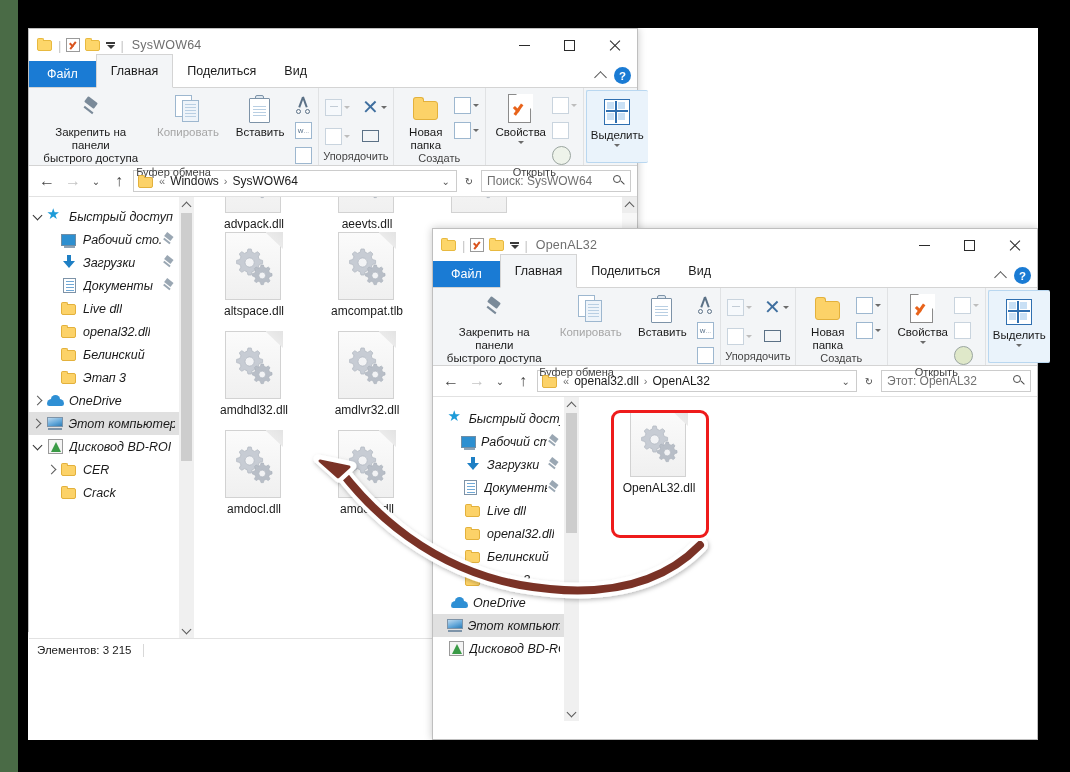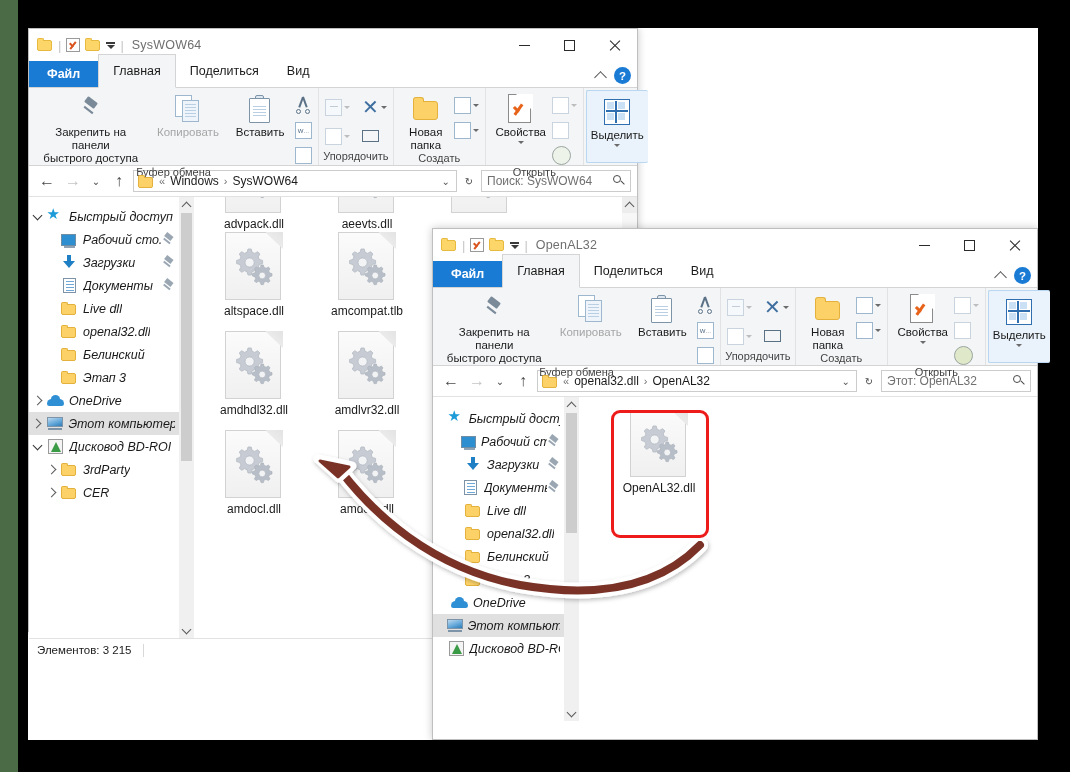--- a/index.html
+++ b/index.html
@@ -28,21 +28,21 @@
   .win-ctrl{width:45px;height:32px;display:flex;align-items:center;justify-content:center;color:#2b2b2b;font-size:13px;}
   .glyph-min{width:11px;height:1px;background:#2b2b2b;}
   .glyph-max{width:11px;height:11px;border:1px solid #2b2b2b;box-sizing:border-box;}
   .glyph-cls{position:relative;width:13px;height:13px;}
   .glyph-cls:before,.glyph-cls:after{content:"";position:absolute;left:0;top:6px;width:14px;height:1px;background:#2b2b2b;}
   .glyph-cls:before{transform:rotate(45deg);}
   .glyph-cls:after{transform:rotate(-45deg);}
 
   .tabstrip{height:26px;background:#fff;display:flex;align-items:flex-end;position:relative;border-bottom:1px solid #d4d4d4;}
   .tab{height:26px;display:flex;align-items:center;padding:16px 14px;font-size:12.5px;color:#1a1a1a;box-sizing:border-box;}
-  .tab.file{background:#1a7bd4;color:#fff;padding:0 18px;font-weight:bold;}
+  .tab.file{background:#1a7bd4;color:#fff;padding:0 18px;}
   .tab.active{background:#f3f5f7;border:1px solid #d4d4d4;border-bottom:1px solid #f3f5f7;margin-bottom:-1px;}
   .tab-right{position:absolute;right:6px;bottom:3px;display:flex;align-items:center;gap:9px;}
   .chev-up{width:8px;height:8px;border-left:1.4px solid #555;border-top:1.4px solid #555;transform:rotate(45deg);margin-top:4px;}
   .help-ico{width:17px;height:17px;border-radius:50%;background:#1a7bd4;color:#fff;font-size:11.5px;font-weight:bold;
             display:flex;align-items:center;justify-content:center;}
 
   .ribbon{background:#f3f5f7;border-bottom:1px solid #d4d4d4;display:flex;position:relative;height:77px;}
   .rgroup{display:flex;flex-direction:column;justify-content:space-between;border-right:1px solid #e0e2e4;box-sizing:border-box;padding-top:4px;}
   .rgroup:last-child{border-right:none;}
   .rgroup-body{display:flex;align-items:flex-start;justify-content:center;flex:1;gap:2px;padding:0 6px;}
@@ -500,31 +500,29 @@
               <span class="nlabel">Дисковод BD-ROI</span>
             </div>
             <div class="navitem">
               <span style="width:14px;flex:0 0 14px;"></span>
               <span class="exp">
                 <span class="c-r"></span>
               </span>
               <span class="nico">
                 <span class="i-folder"></span>
               </span>
-              <span class="nlabel">3rdParty</span>
-            </div>
-            <div class="navitem">
-              <span style="width:14px;flex:0 0 14px;"></span>
-              <span class="exp">
-                <span class="c-r"></span>
-              </span>
+              <span class="nlabel">CER</span>
+            </div>
+            <div class="navitem">
+              <span style="width:14px;flex:0 0 14px;"></span>
+              <span class="exp"></span>
               <span class="nico">
                 <span class="i-folder"></span>
               </span>
-              <span class="nlabel">CER</span>
+              <span class="nlabel">Crack</span>
             </div>
           </div>
       </div>
       <div class="navscroll">
         <div class="nav-sb-up">
             <span class="sb-caret-up"></span>
           </div>
         <div class="nav-thumb" style="top:16px;height:248px;"></div>
         <div class="nav-sb-dn" style="position:absolute;bottom:0;width:15px;">
             <span class="sb-caret-dn"></span>

